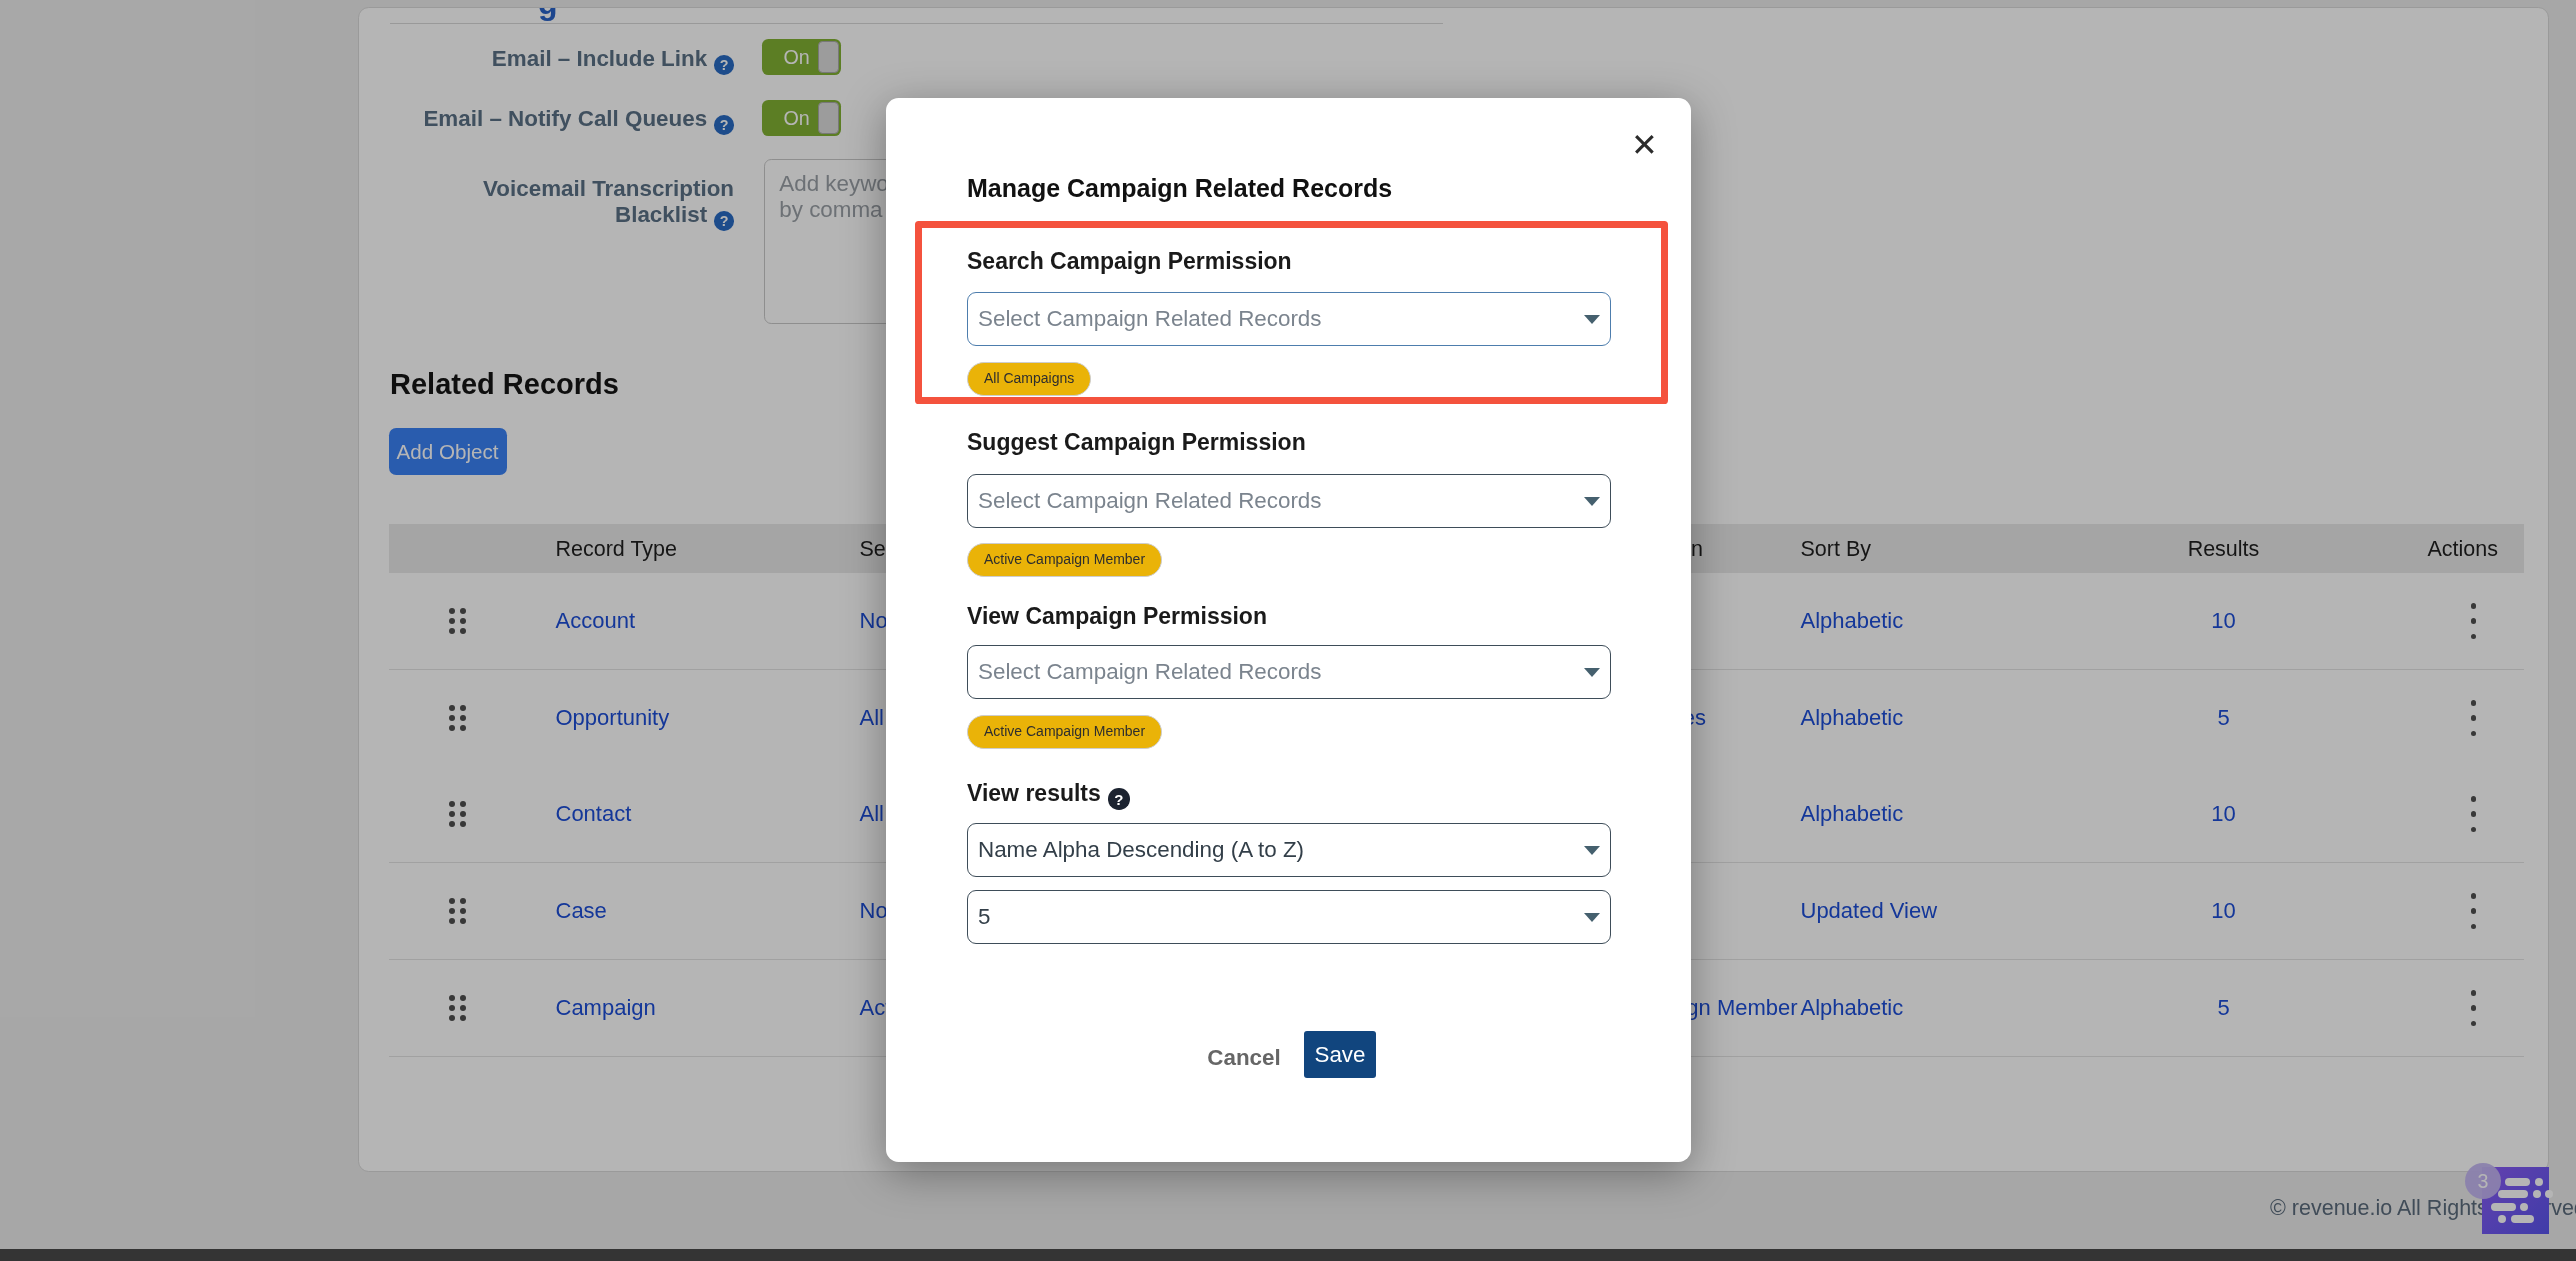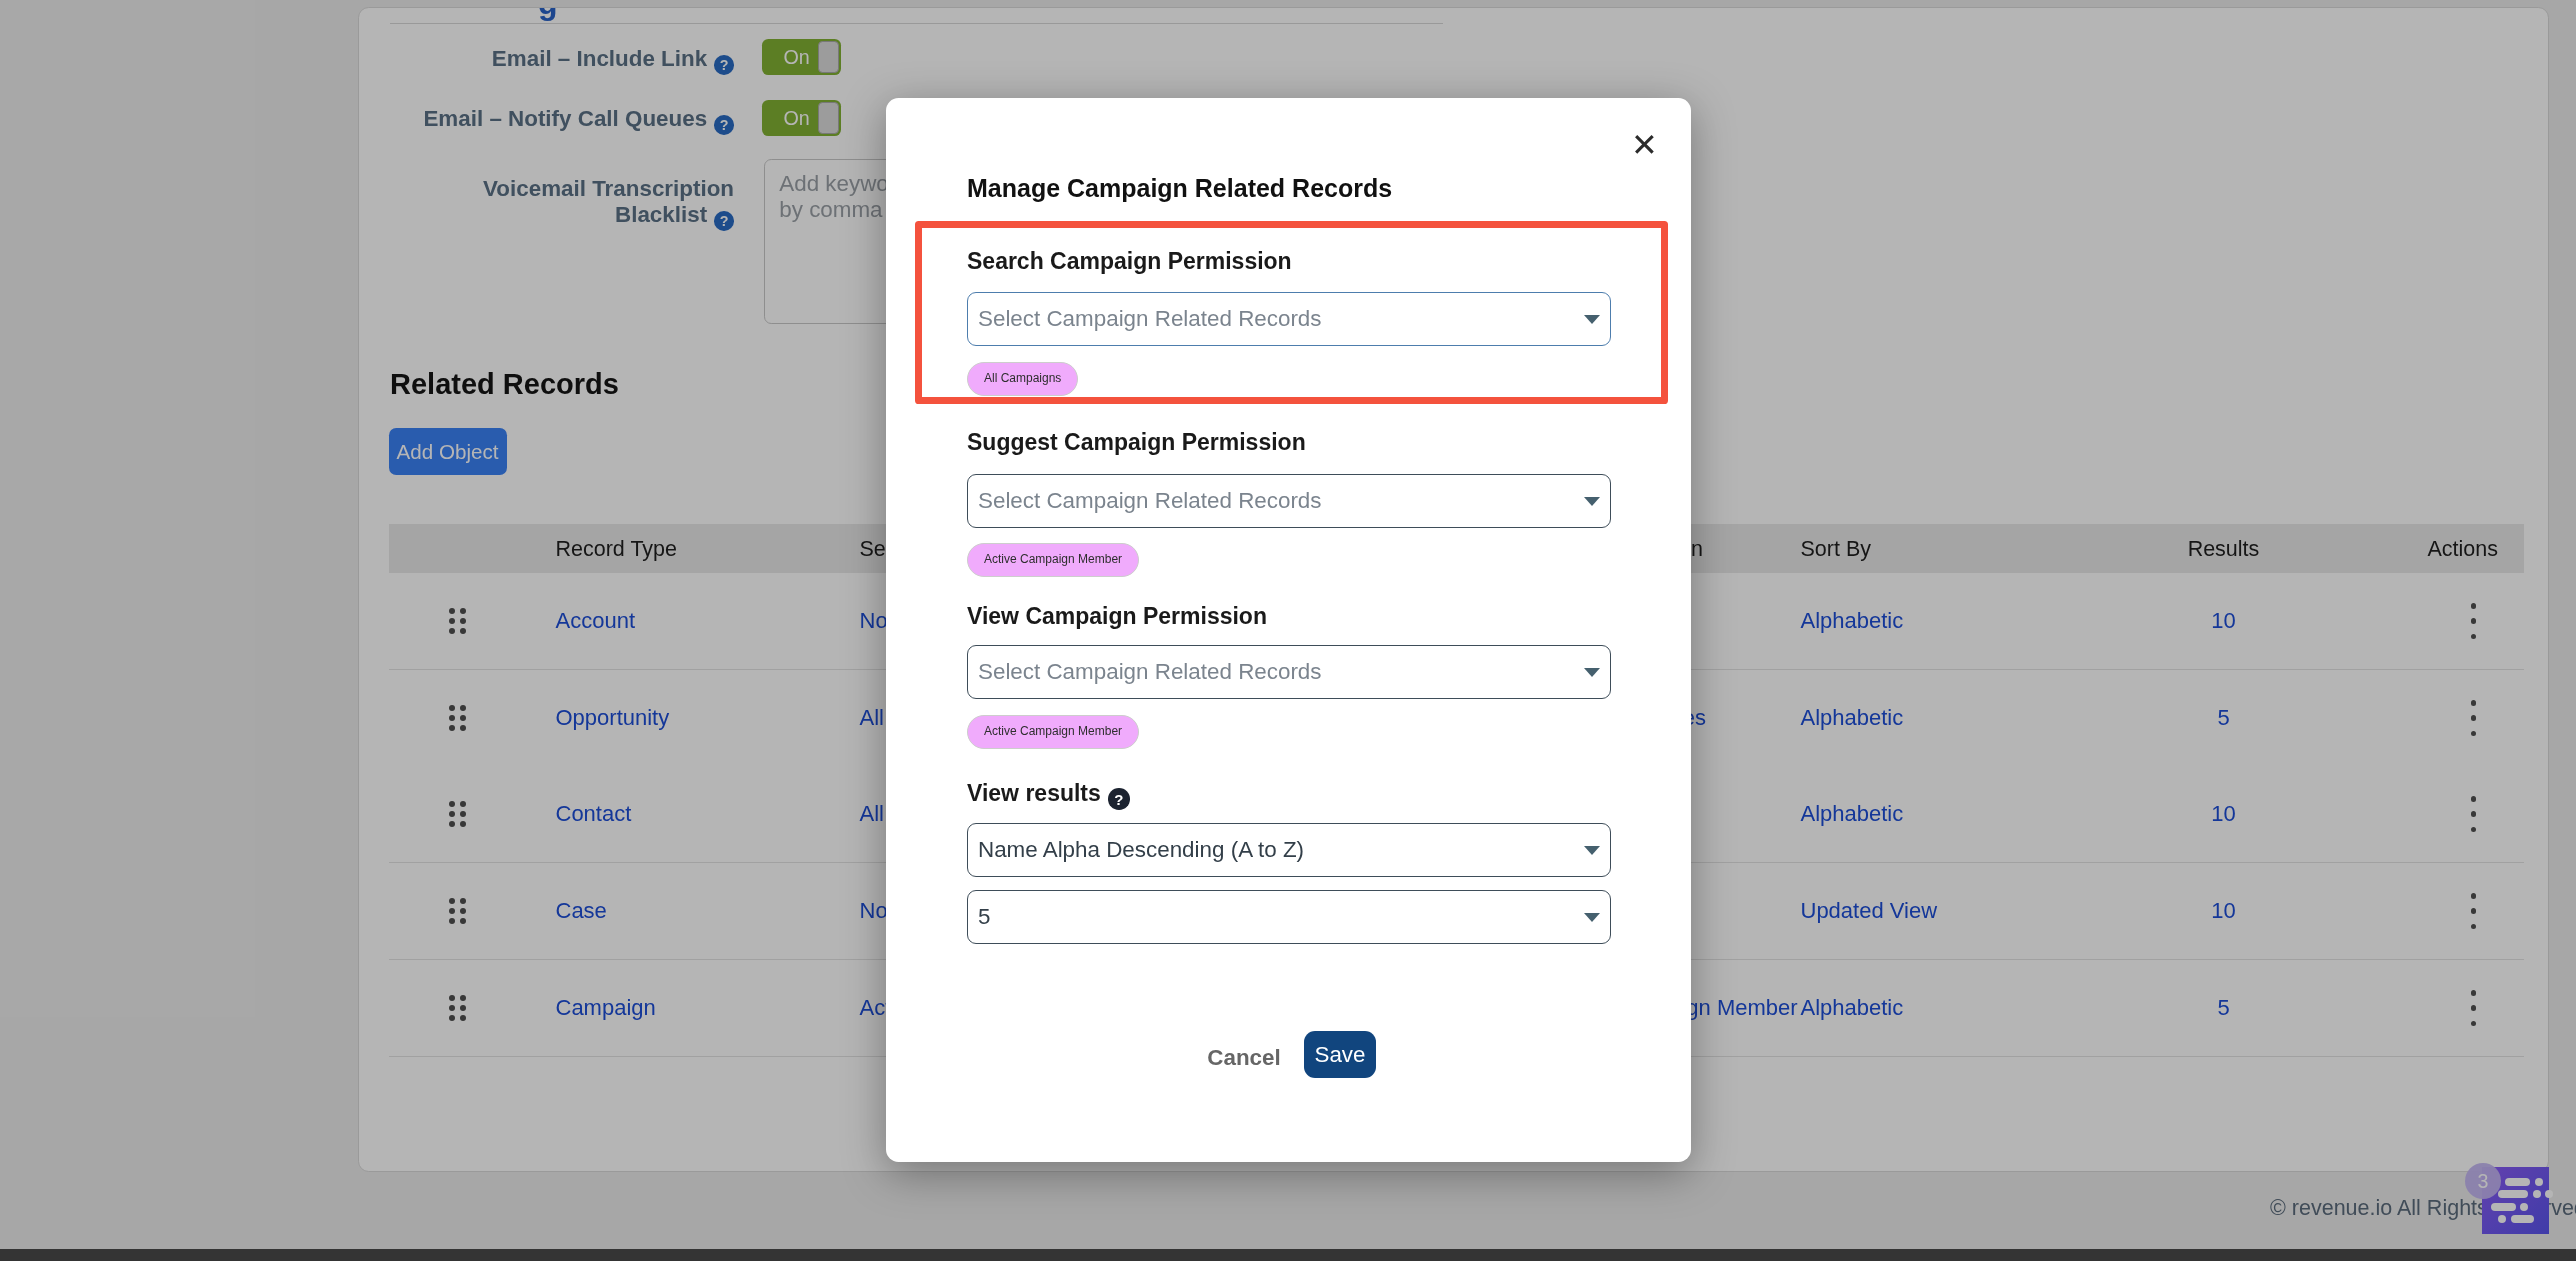--- a/index.html
+++ b/index.html
@@ -75,26 +75,26 @@
   .hl-box { left:29px; top:123px; width:753px; height:183px; border:7.2px solid #f4523d; border-radius:3.6px; }
   .sec-label { left:81px; font-size:23px; font-weight:bold; color:#1a1a1a; white-space:nowrap; }
   .sel { left:81px; width:644px; height:54px; border:1.8px solid #3e4d59; border-radius:9px;
          background:#fff; display:flex; align-items:center; padding:0 10px; font-size:22.4px;
          color:#333f49; cursor:pointer; }
   .sel.hl { border-color:#4d7dad; }
   .sel.ph .val { color:#7b848e; }
   .sel .caret { margin-left:auto; width:0; height:0; border-left:8px solid transparent;
                 border-right:8px solid transparent; border-top:9.8px solid #45606e; }
   .chip { left:81px; display:inline-block; height:34px; line-height:30px; padding:0 16px;
-          border:1.8px solid #cdcdcd; border-radius:18px; font-size:12px; color:#2e2e2e; background:#f0abfc;
+          border:1.8px solid #cdcdcd; border-radius:18px; font-size:14px; color:#2e2e2e; background:#eab308;
           white-space:nowrap; }
   .help-dark { background:#1c2330; width:21.5px; height:21.5px; font-size:15px; }
   .cancel-btn { left:315px; top:937px; width:86px; height:45px; background:none; border:none;
                 font-size:22.4px; font-weight:bold; color:#666; font-family:"Liberation Sans",sans-serif; }
-  .save-btn { left:418px; top:933px; width:72px; height:47px; border-radius:11px;
+  .save-btn { left:418px; top:933px; width:72px; height:47px; border-radius:3px;
               background:#11457e; font-size:22.4px; }
 </style>
 </head>
 <body>
 
 <div class="abs card">
 
   <div class="abs heading-frag">g</div>
   <div class="abs divider"></div>
 

